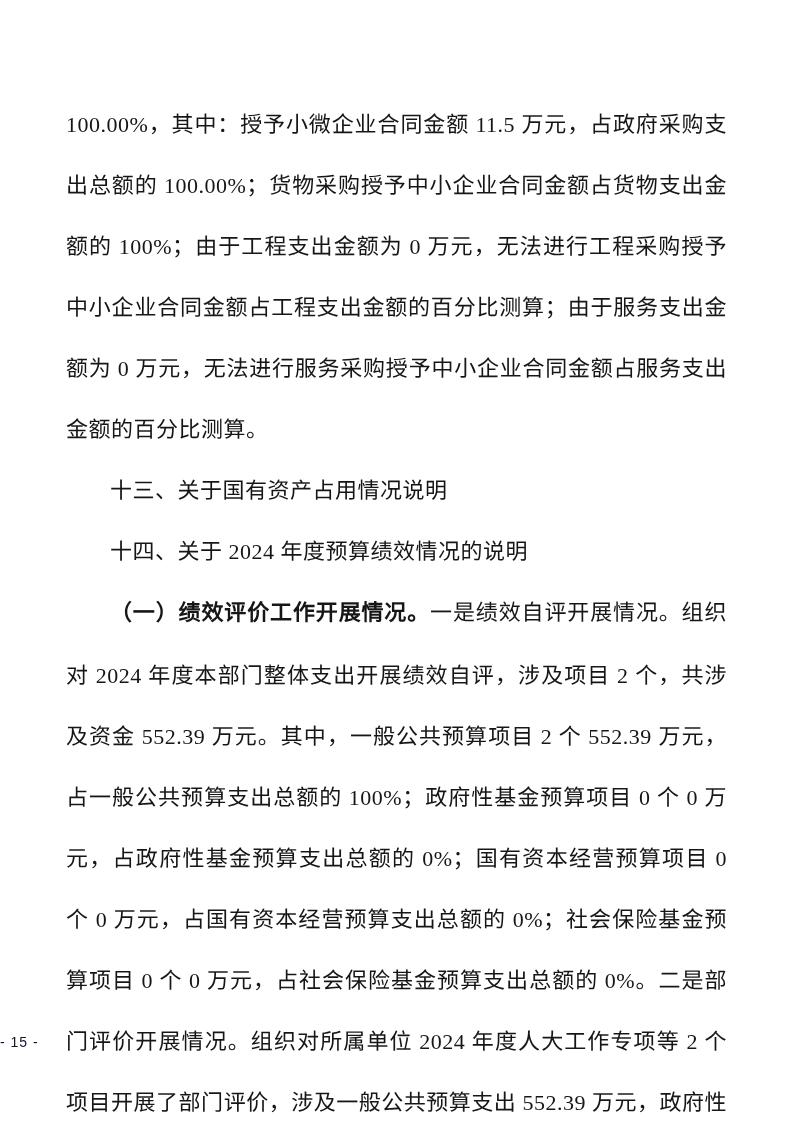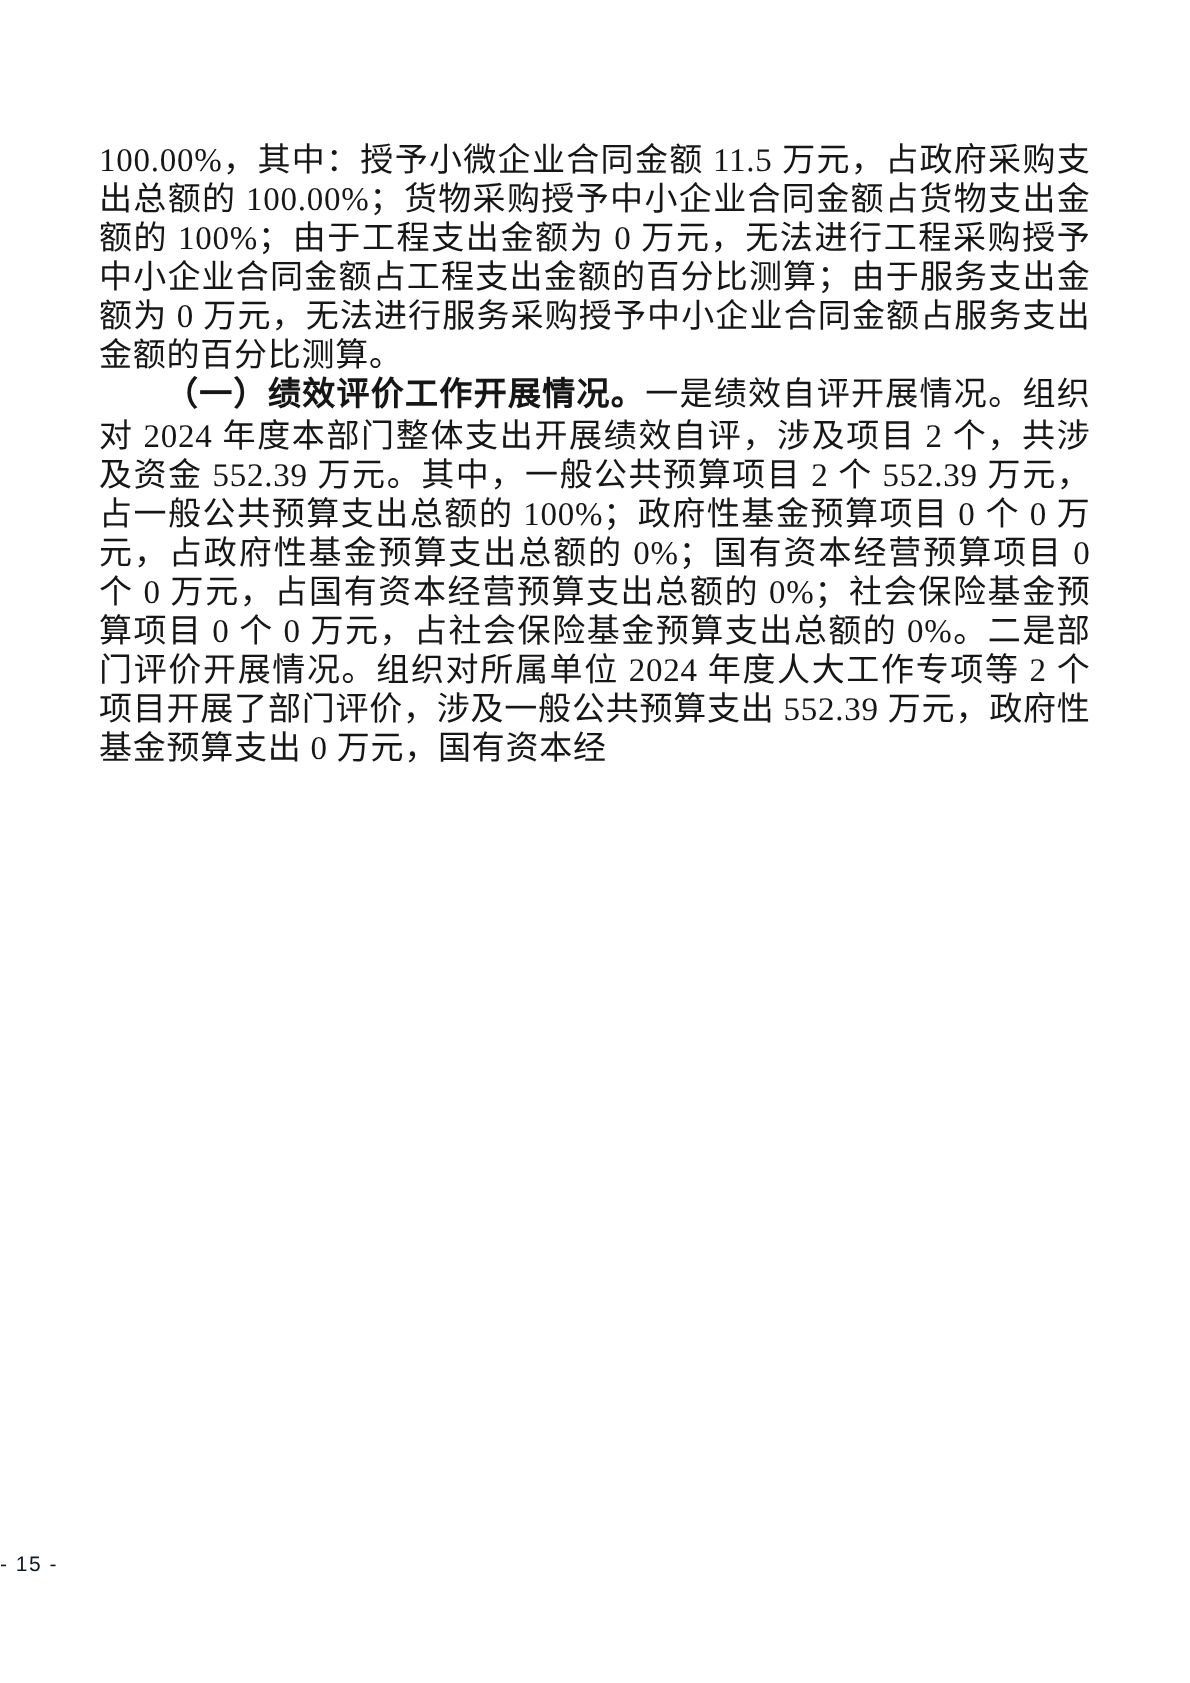--- a/index.html
+++ b/index.html
@@ -25,21 +25,21 @@
     line-height: 45px;
     text-align: justify;
     text-justify: inter-ideograph;
     letter-spacing: 0.5px;
   }
   .content p,
   .content h2 {
     margin: 0;
     padding: 0;
     font-size: 22px;
-    line-height: 26px;
+    line-height: 61px;
     font-weight: normal;
     text-align: justify;
     text-justify: inter-ideograph;
   }
   .para-indent {
     text-indent: 44px;
   }
   .section-heading {
     font-weight: bold;
     text-indent: 44px;
@@ -64,22 +64,24 @@
 </style>
 </head>
 <body>
 
 <div class="page">
 
   <div class="content">
 
     <p class="para">100.00%，其中：授予小微企业合同金额 11.5 万元，占政府采购支出总额的 100.00%；货物采购授予中小企业合同金额占货物支出金额的 100%；由于工程支出金额为 0 万元，无法进行工程采购授予中小企业合同金额占工程支出金额的百分比测算；由于服务支出金额为 0 万元，无法进行服务采购授予中小企业合同金额占服务支出金额的百分比测算。</p>
 
+    <h2 class="section-heading">十三、关于国有资产占用情况说明</h2>
 
 
+    <h2 class="section-heading">十四、关于 2024 年度预算绩效情况的说明</h2>
 
     <p class="para para-indent"><span class="para-lead">（一）绩效评价工作开展情况。</span><span>一是绩效自评开展情况。组织对 2024 年度本部门整体支出开展绩效自评，涉及项目 2 个，共涉及资金 552.39 万元。其中，一般公共预算项目 2 个 552.39 万元，占一般公共预算支出总额的 100%；政府性基金预算项目 0 个 0 万元，占政府性基金预算支出总额的 0%；国有资本经营预算项目 0 个 0 万元，占国有资本经营预算支出总额的 0%；社会保险基金预算项目 0 个 0 万元，占社会保险基金预算支出总额的 0%。二是部门评价开展情况。组织对所属单位 2024 年度人大工作专项等 2 个项目开展了部门评价，涉及一般公共预算支出 552.39 万元，政府性基金预算支出 0 万元，国有资本经</span></p>
 
   </div>
 
   <div class="page-footer">- 15 -</div>
 
 </div>
 
 </body></html>

